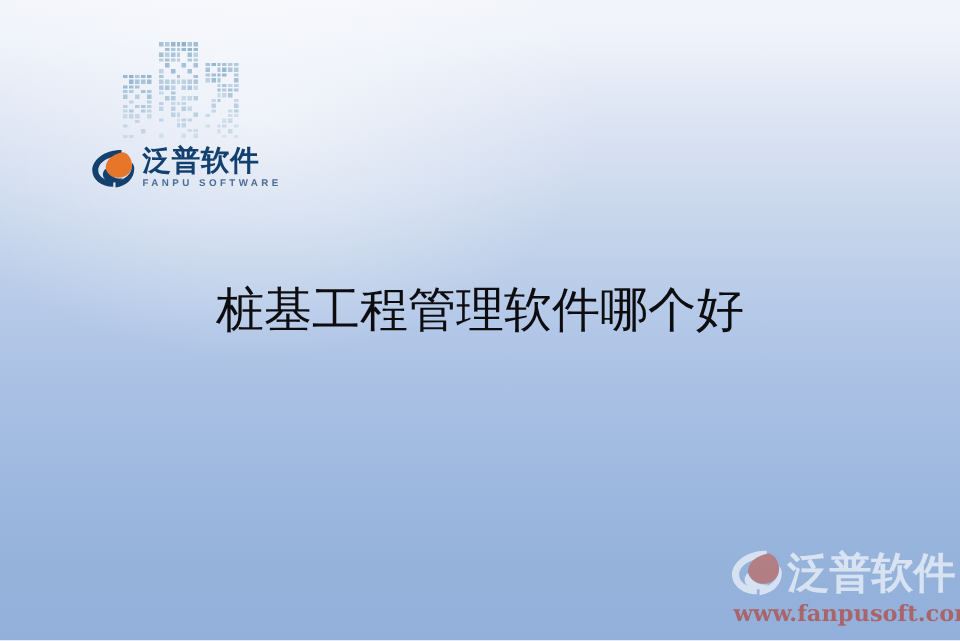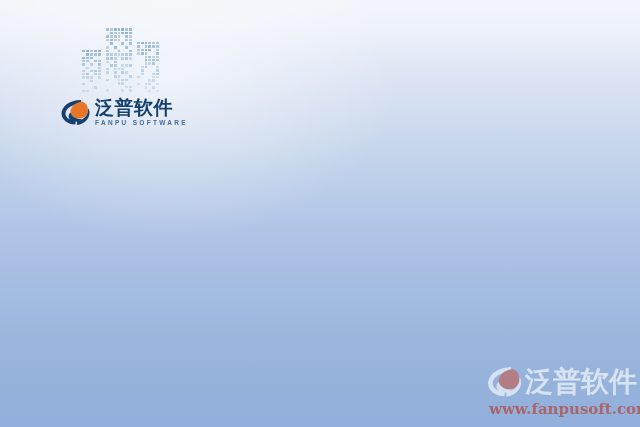--- a/index.html
+++ b/index.html
@@ -468,20 +468,21 @@
           <path d="M21 27 C24 36 33 41 44 40 C37 47 25 47 19 40 C16 36 17 30 21 27 Z" fill="#14406e"></path>
         </svg>
       </span>
       <span id="logo-words">
         <span id="logo-cn">泛普软件</span>
         <span id="logo-en">FANPU SOFTWARE</span>
       </span>
     </div>
   </div>
 
+  <div id="headline">桩基工程管理软件哪个好</div>
 
   <div id="watermark">
     <div id="wm-row">
       <span id="wm-mark">
         <svg viewBox="0 0 60 54" width="36" height="32" xmlns="http://www.w3.org/2000/svg">
           <path d="M42 2 C18 2 3 16 3 29 C3 41 15 51 31 51 L31 43 C19 43 11 37 11 29 C11 19 24 10 42 10 Z" fill="#f0f4fa"></path>
           <path d="M44 5 C31 7 21 15 21 25 C21 33 28 39 38 39 C48 39 56 32 56 23 C56 13 50 6 44 5 Z" fill="#bf6a63"></path>
           <path d="M56 23 C56 33 47 42 34 44 L34 52 C49 50 59 40 59 27 C59 24 58 21 56 19 Z" fill="#f0f4fa"></path>
           <path d="M21 27 C24 36 33 41 44 40 C37 47 25 47 19 40 C16 36 17 30 21 27 Z" fill="#f0f4fa"></path>
         </svg>

